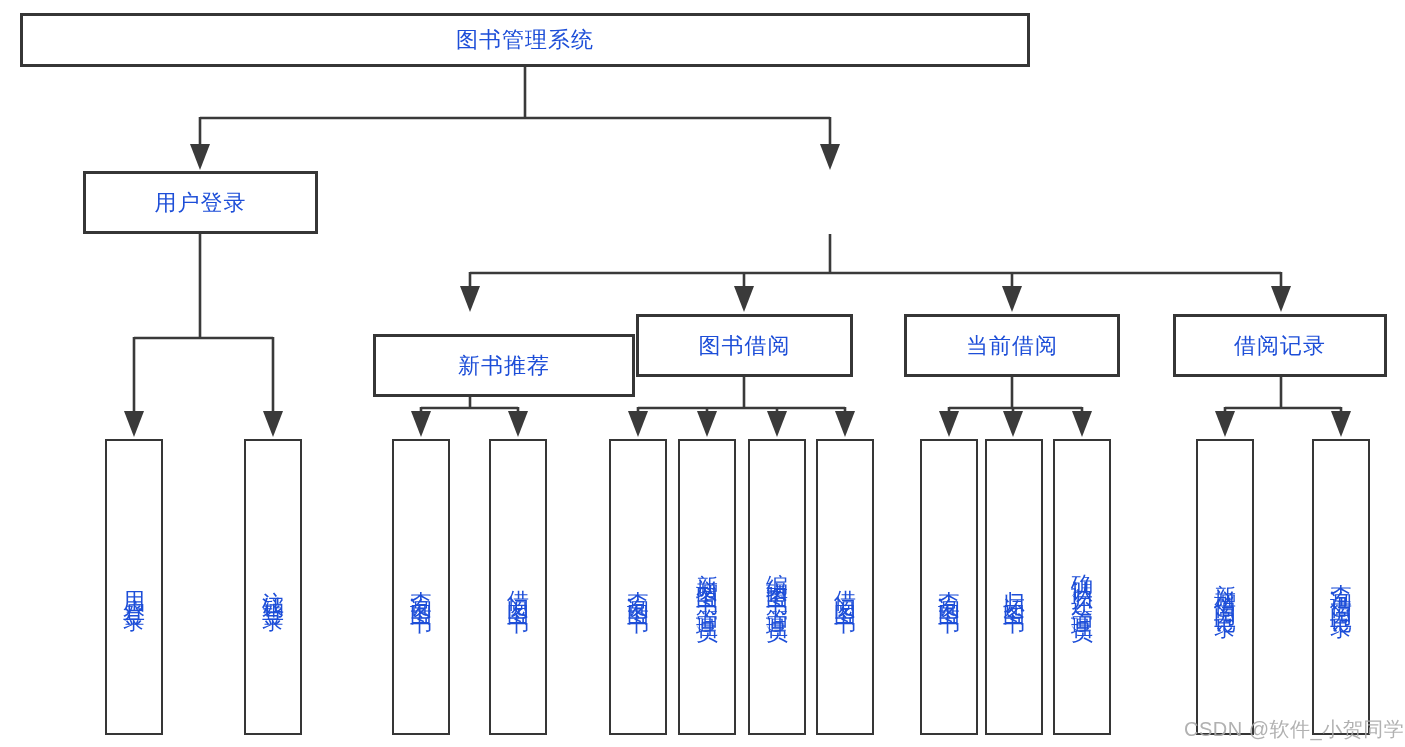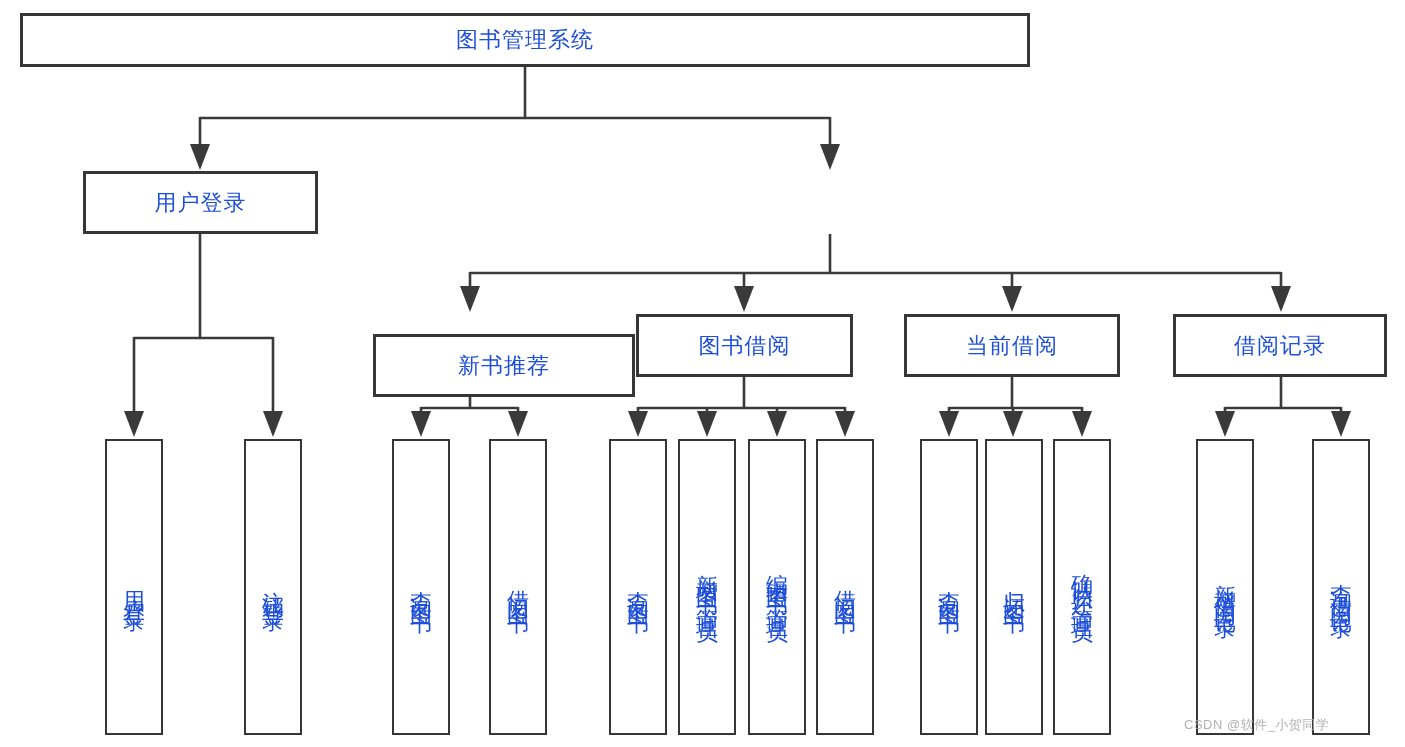--- a/index.html
+++ b/index.html
@@ -41,21 +41,21 @@
     text-orientation: mixed;
     font-size: 22px;
     letter-spacing: 7px;
     line-height: 1;
   }
   .watermark {
     position: absolute;
     left: 1184px;
     top: 716px;
     color: rgba(170, 170, 170, 0.92);
-    font-size: 13px;
+    font-size: 20px;
     letter-spacing: 0.5px;
     white-space: nowrap;
     z-index: 5;
   }
 </style>
 </head>
 <body>
 
 <div class="stage">
 

